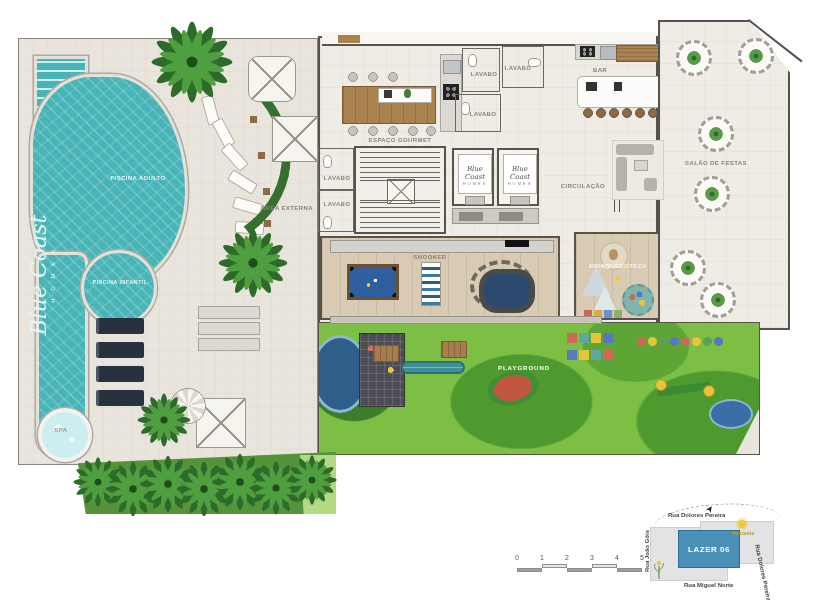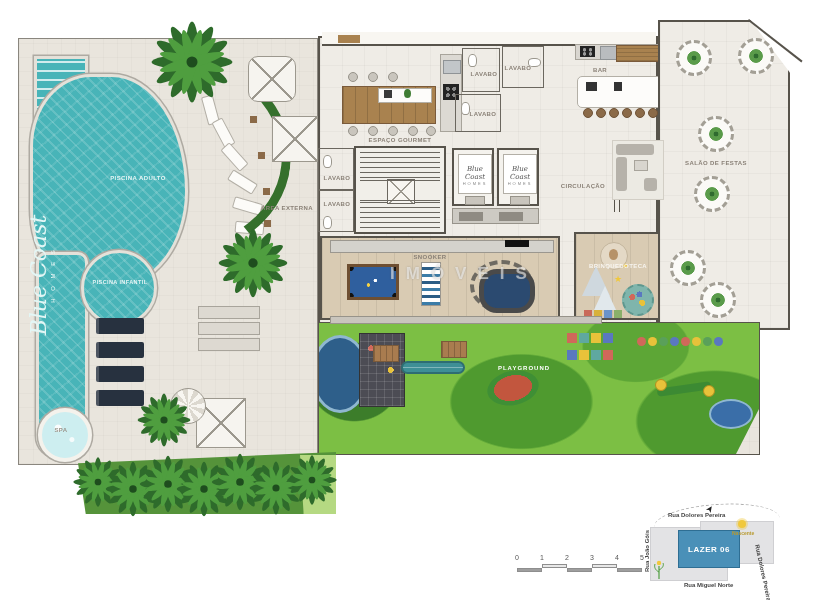--- a/index.html
+++ b/index.html
@@ -363,21 +363,20 @@
       <use href="#palm"></use>
     </svg>
   <svg class="abs" viewBox="-50 -50 100 100" style="left:246px;top:458px;width:60px;height:60px;">
       <use href="#palm"></use>
     </svg>
   <svg class="abs" viewBox="-50 -50 100 100" style="left:284px;top:452px;width:56px;height:56px;">
       <use href="#palm"></use>
     </svg>
 
   <div class="abs" style="left:306px;top:268px;width:240px;z-index:60;">
-    <div class="wm2" style="margin:-4px 0 0 84px;">IMÓVEIS</div>
   </div>
 
   <div class="abs" style="left:640px;top:500px;width:170px;height:95px;">
     <div class="abs" style="left:14px;top:4px;width:126px;height:36px;border-top:1px dashed #aaa;border-radius:50%;transform:rotate(-4deg);"></div>
     <div class="abs" style="left:10px;top:27px;width:76px;height:52px;background:#e3e3e5;border:1px solid #cfcfd2;"></div>
     <div class="abs" style="left:60px;top:21px;width:72px;height:41px;background:#e3e3e5;border:1px solid #cfcfd2;"></div>
     <div class="abs" style="left:38px;top:30px;width:60px;height:36px;background:#4a90b8;border:1px solid #2e6e93;display:flex;align-items:center;justify-content:center;">
       <span style="color:#fff;font-weight:bold;font-size:8px;letter-spacing:.5px;">LAZER 06</span>
     </div>
     <span class="streetlbl" style="left:28px;top:12px;">Rua Dolores Pereira</span>

